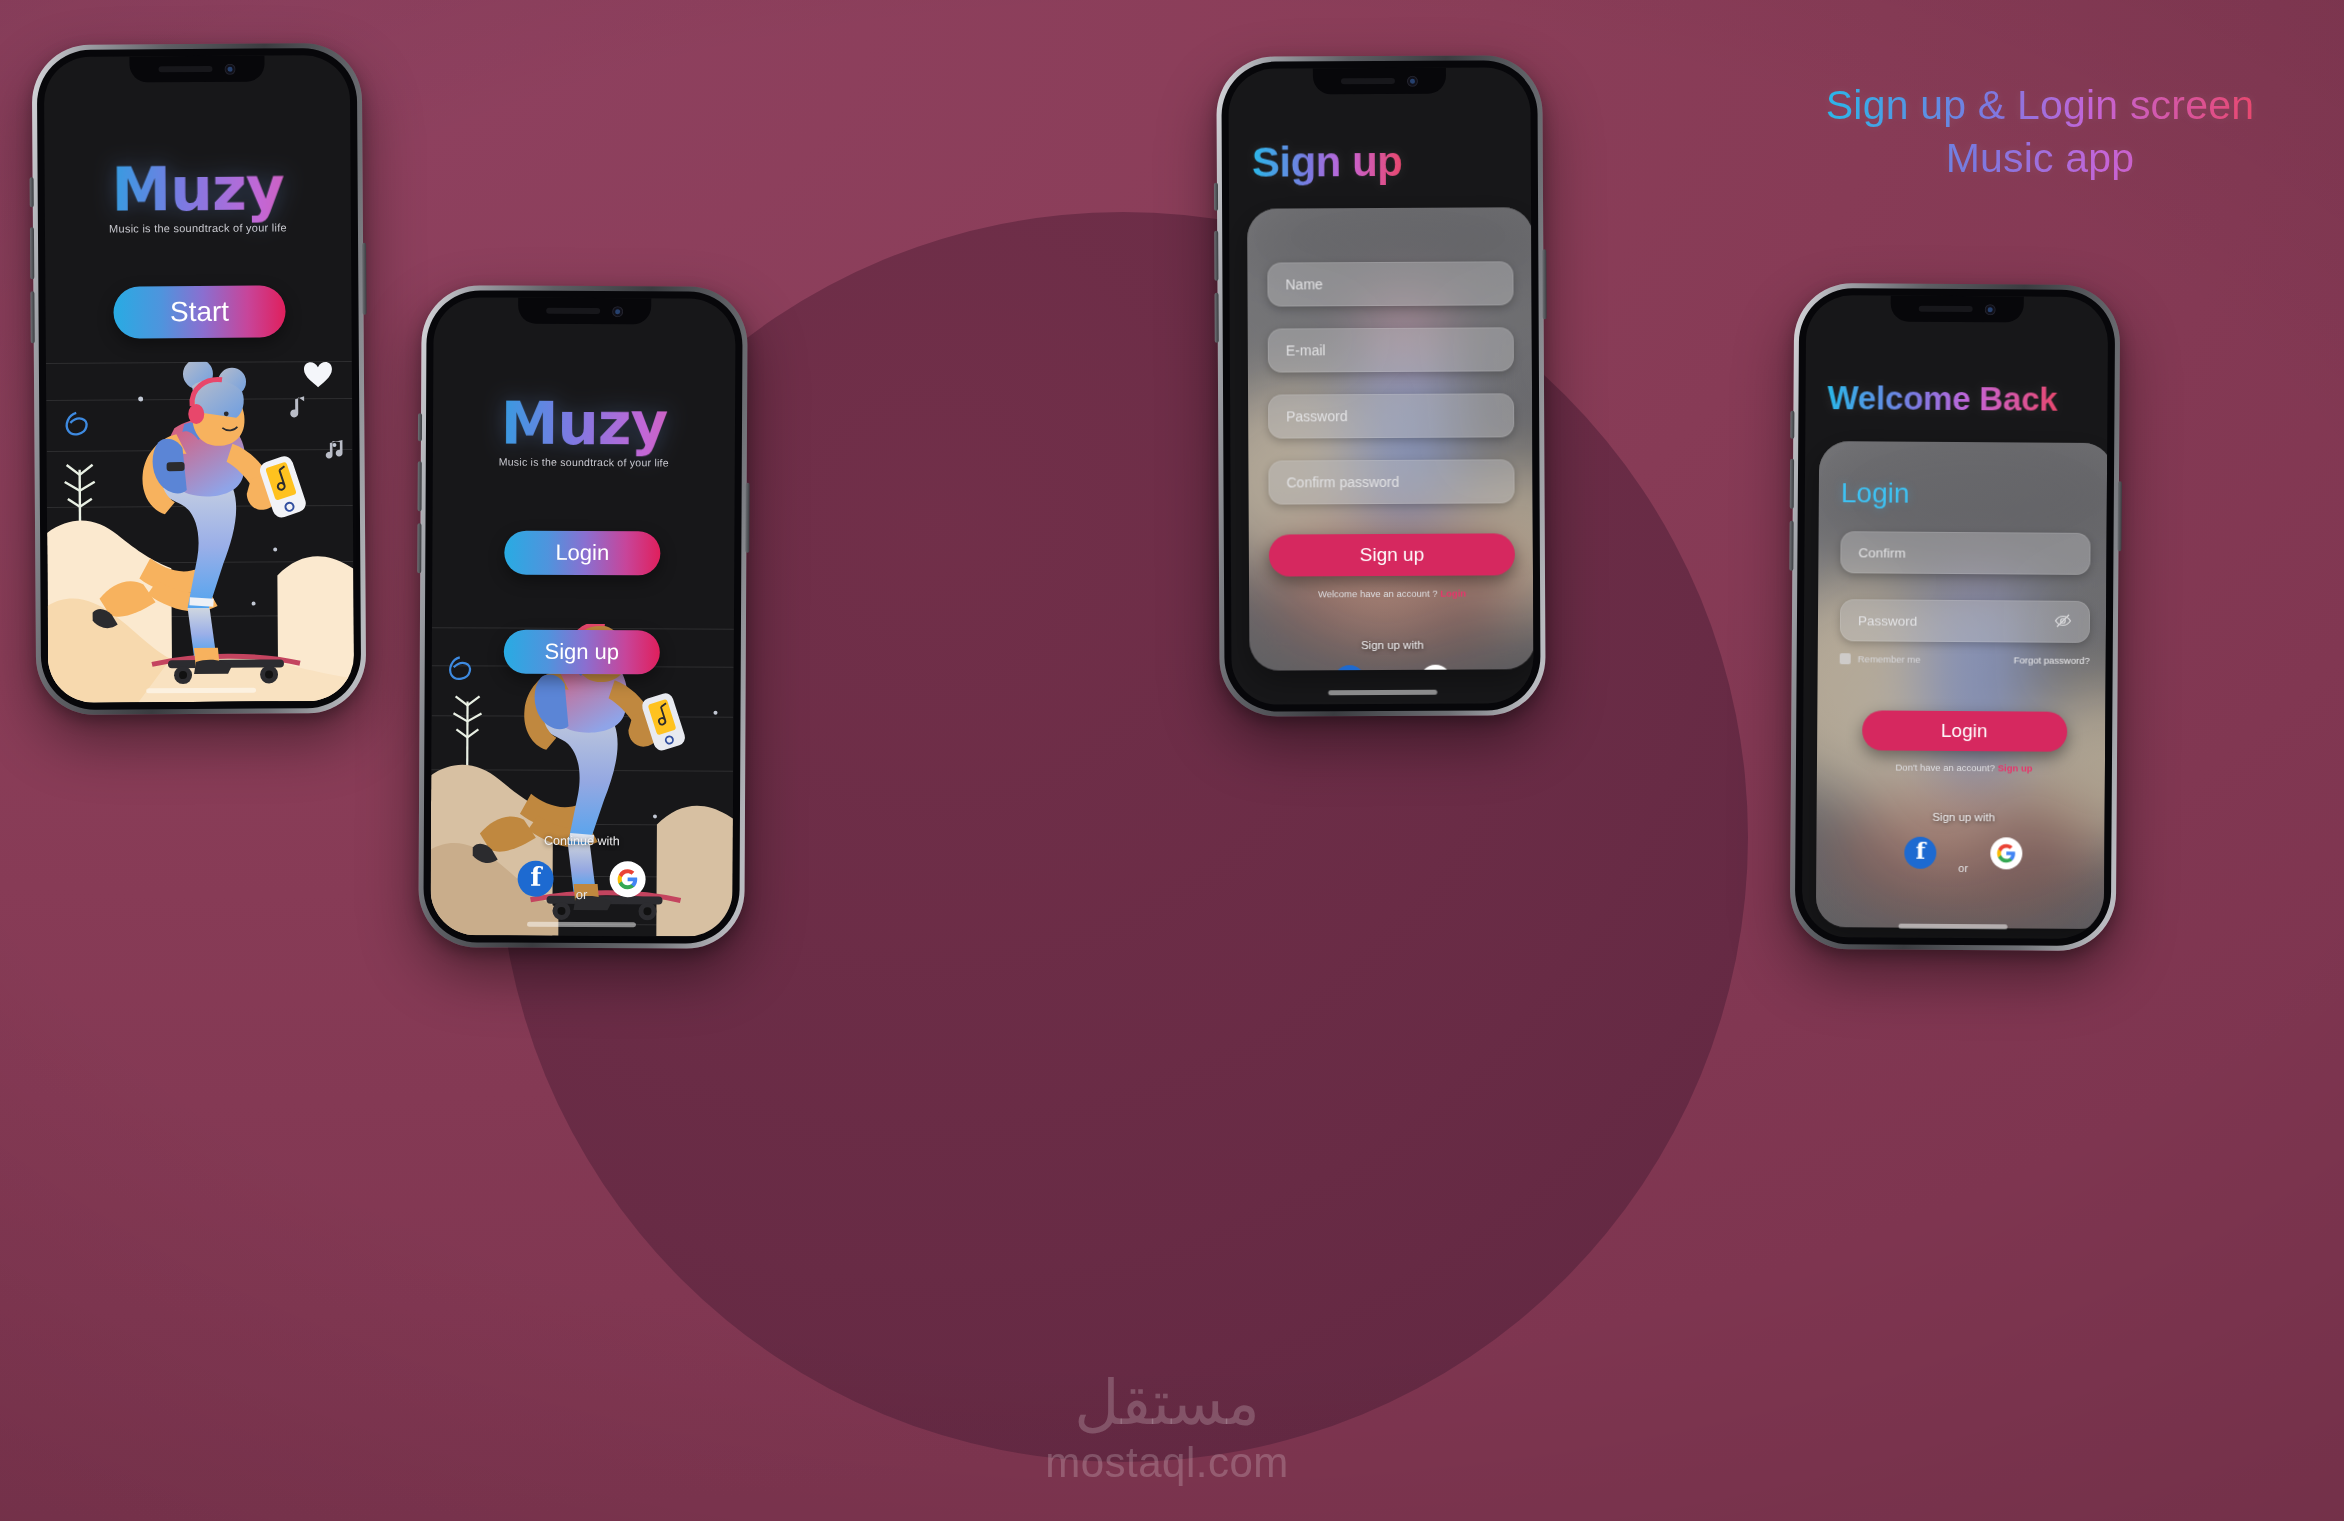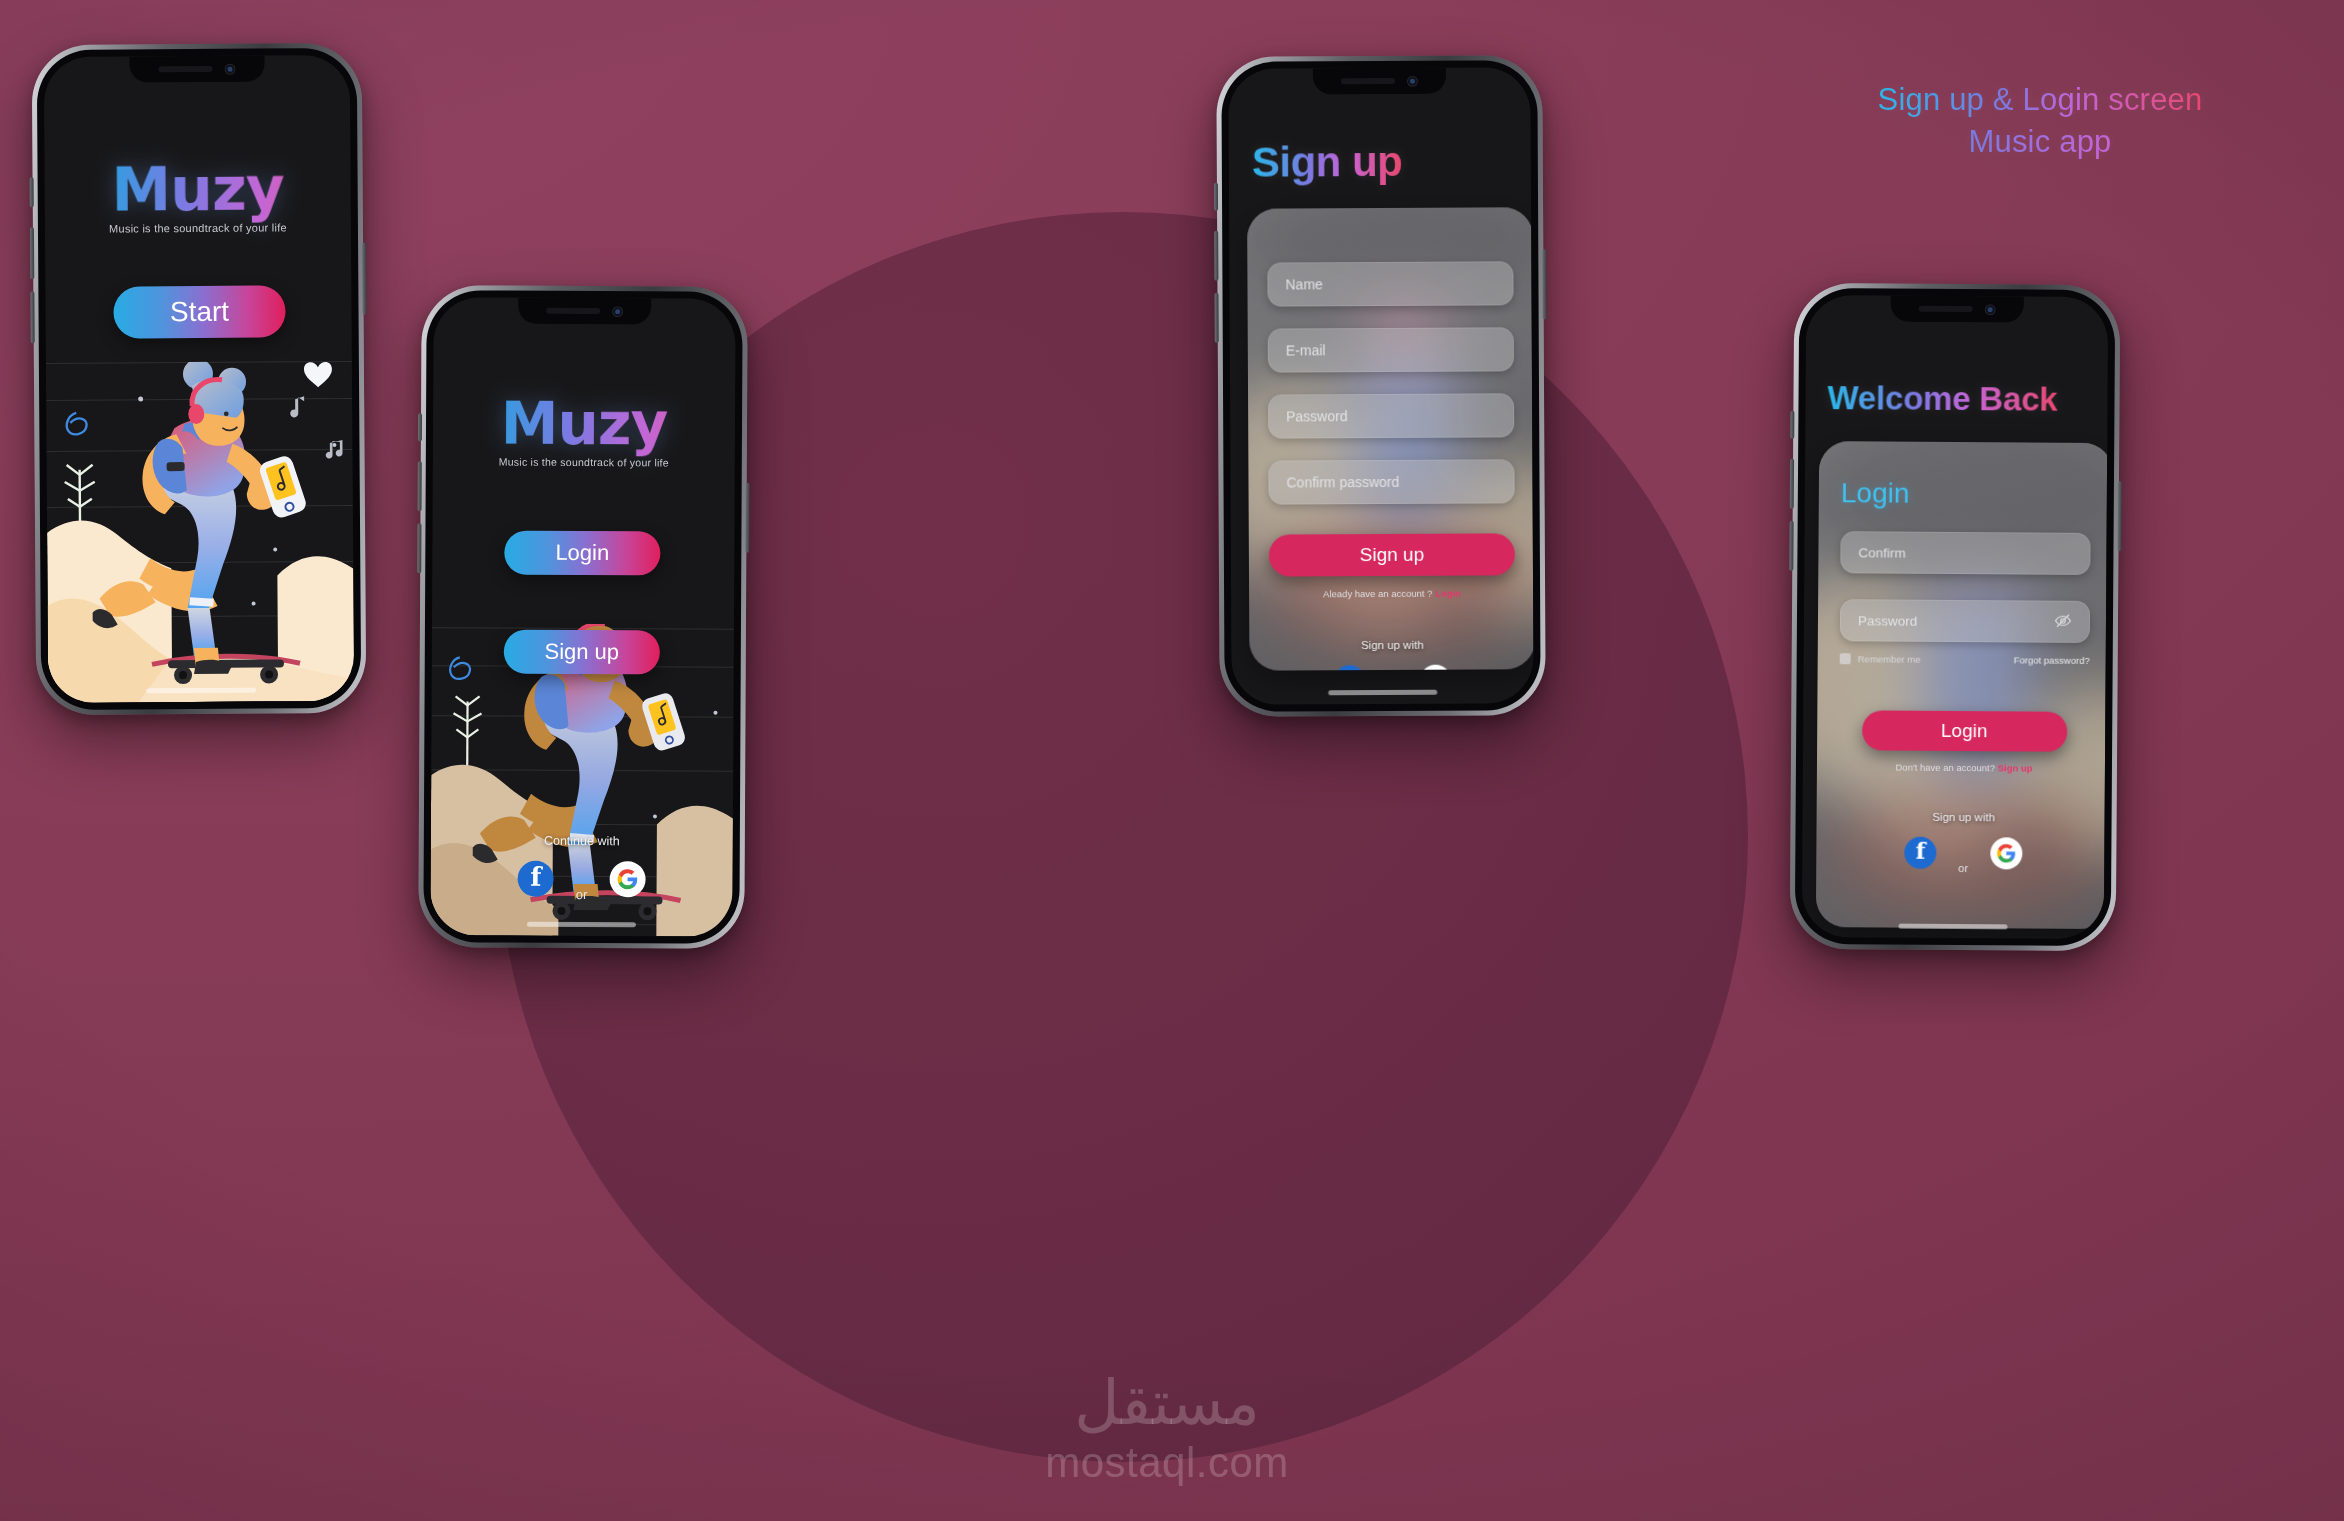--- a/index.html
+++ b/index.html
@@ -15,21 +15,21 @@
   #bg-circle{
     position:absolute;left:498px;top:212px;width:1250px;height:1250px;border-radius:50%;
     background:radial-gradient(circle at 35% 25%, #6f2e48 0%, #662a44 60%, #5e2640 100%);
     opacity:.92;
   }
   #bg-vign{position:absolute;inset:0;background:radial-gradient(130% 110% at 50% 45%, rgba(0,0,0,0) 40%, rgba(0,0,0,.22) 100%);}
 
   
   #headline{
     position:absolute;left:1770px;top:82px;width:540px;text-align:center;
-    font-size:31px;line-height:1.15;letter-spacing:.2px;
+    font-size:41px;line-height:1.15;letter-spacing:.2px;
   }
   .grad-text{
     background:linear-gradient(90deg,#2ab7e8 0%,#7b79e0 38%,#c465d8 62%,#e8486f 100%);
     -webkit-background-clip:text;background-clip:text;color:transparent;
     -webkit-text-fill-color:transparent;
     filter:drop-shadow(0 0 5px rgba(255,255,255,.07));
   }
   #headline .l2{display:block;margin-top:6px;}
 
   
@@ -456,21 +456,21 @@
         </div>
         <div class="field" style="height:44px;margin-bottom:30px;font-size:14px;">
           <span class="ph">Confirm password</span>
         </div>
 
         <button class="pink-btn" style="width:100%;height:42px;font-size:19px;">
           <span>Sign up</span>
         </button>
 
         <div style="text-align:center;margin-top:12px;font-size:9.5px;color:#dfdfe2;">
-          <span>Aleady have an account ?</span>
+          <span>Welcome have an account ?</span>
           <span style="color:#e8356b;font-weight:bold;cursor:pointer;">Login</span>
         </div>
 
         <div style="margin-top:40px;text-align:center;">
           <div style="color:#f2f2f4;font-size:11.5px;margin-bottom:8px;text-shadow:0 1px 4px rgba(0,0,0,.6);">Sign up with</div>
           <div class="social-row">
             <span class="social fb" style="width:32px;height:32px;font-size:23px;">f</span>
             <span class="or" style="font-size:11px;">or</span>
             <span class="social" style="width:32px;height:32px;background:#fff;">
               <svg width="22" height="22" viewBox="0 0 24 24">

